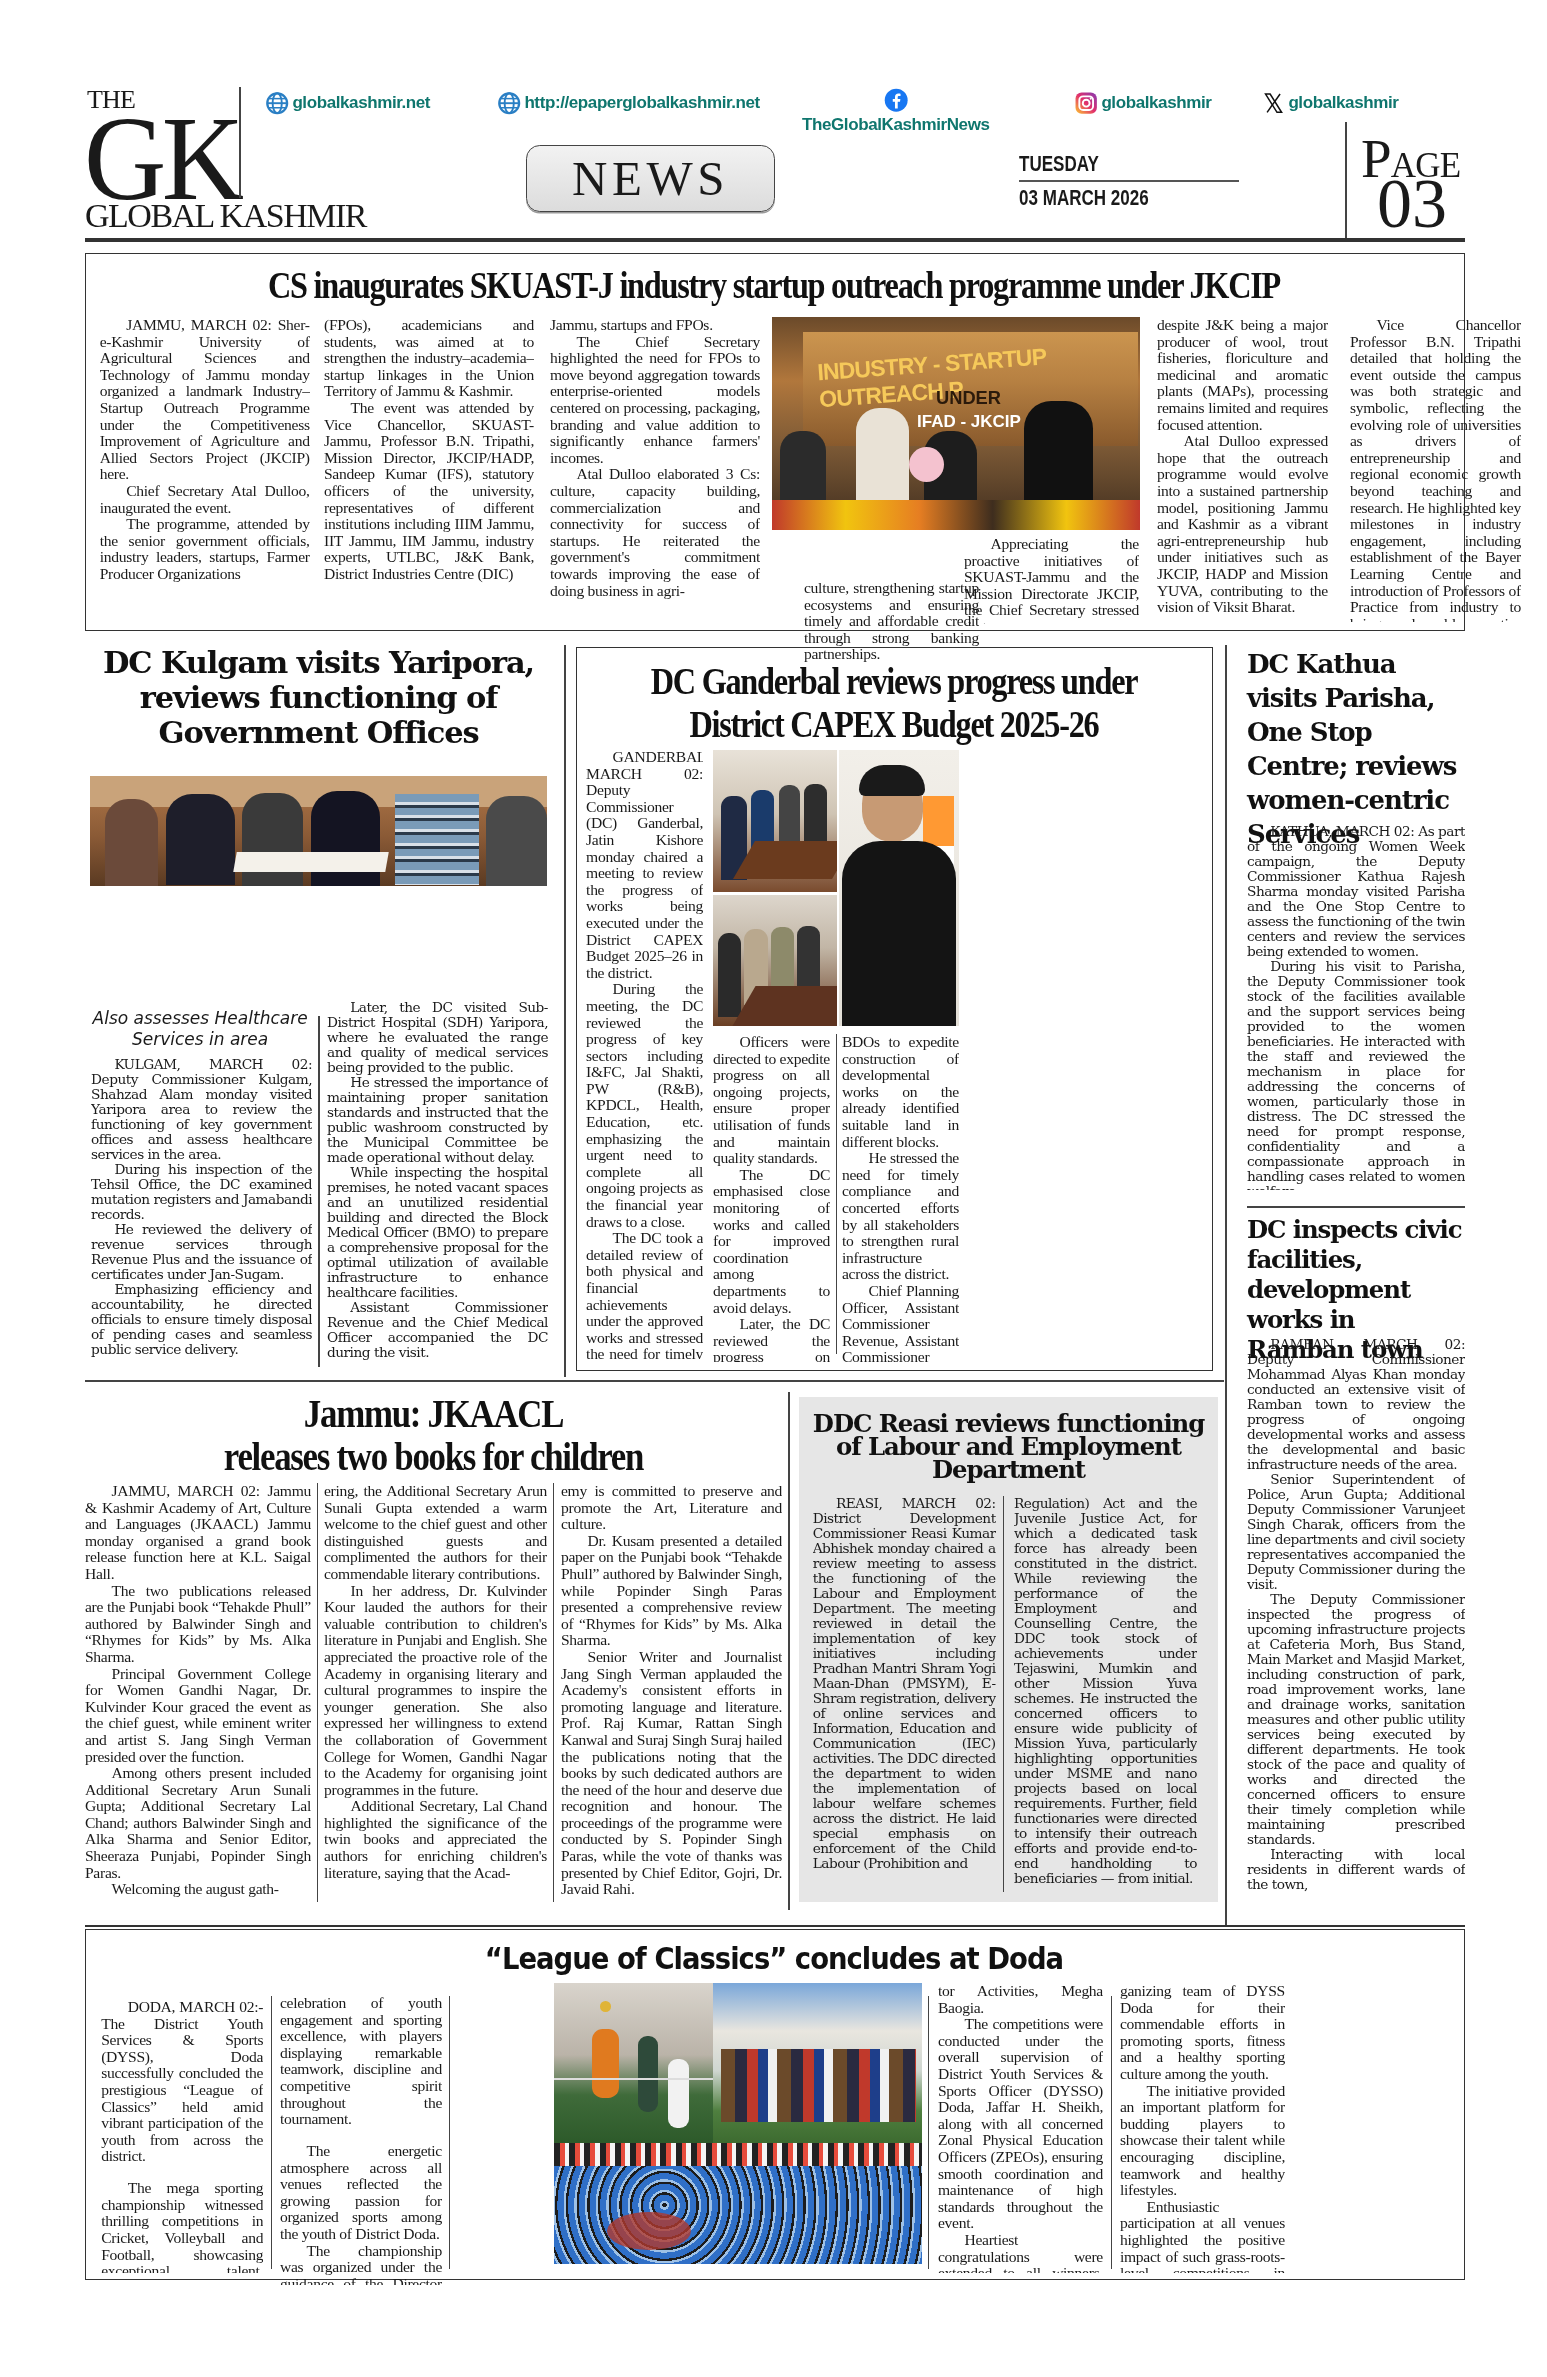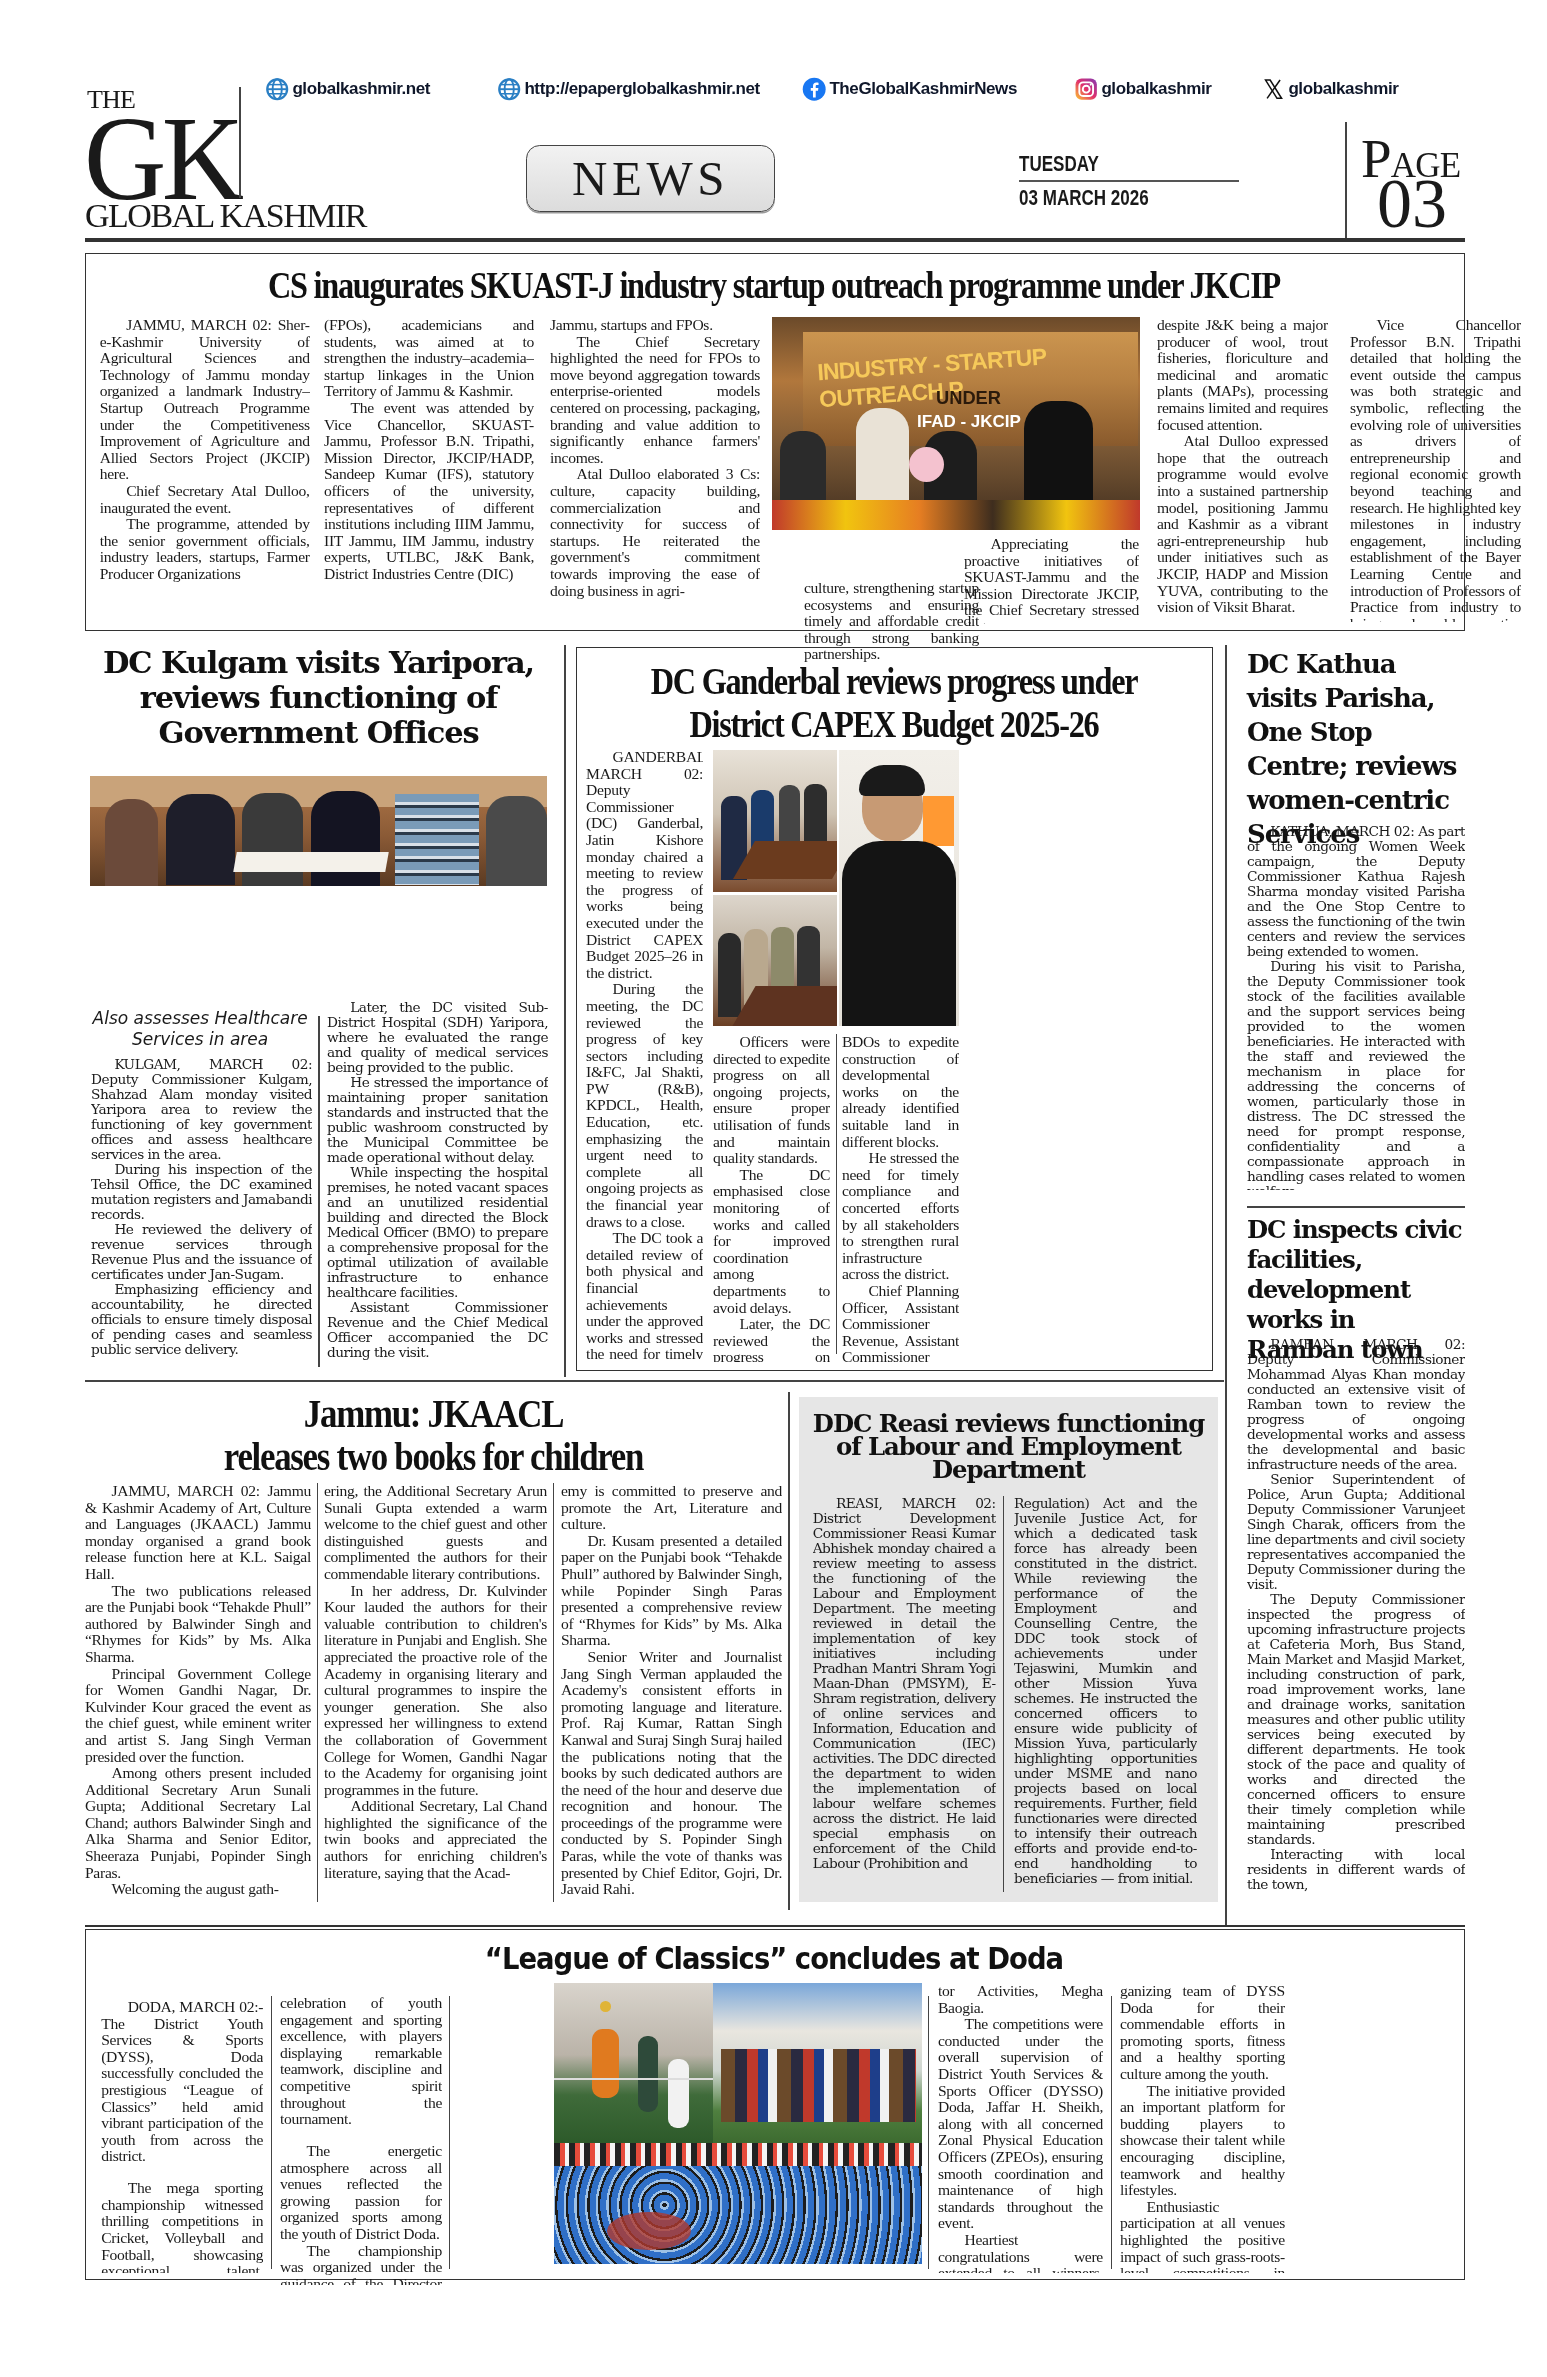--- a/index.html
+++ b/index.html
@@ -7,22 +7,22 @@
   body { position: relative; font-family: "DejaVu Serif", serif; color: #1a1a1a; }
 
   .abs { position: absolute; }
 
   
   .mast-the { left: 87px; top: 85px; font-family: "Liberation Serif", serif; font-size: 26px; letter-spacing: -0.8px; }
   .mast-gk { left: 84px; top: 99px; font-family: "Liberation Serif", serif; font-size: 114px; line-height: 114px; letter-spacing: -4.6px; transform: scaleY(1.05); transform-origin: top left; }
   .mast-name { left: 85px; top: 197px; font-family: "Liberation Serif", serif; font-size: 34px; letter-spacing: -1.5px; }
   .mast-vline { left: 239px; top: 87px; width: 1.5px; height: 111px; background: #444; }
 
-  .social { top: 74px; height: 30.5px; display: flex; align-items: center; gap: 3px;
-            font-family: "Liberation Sans", sans-serif; font-weight: bold; font-size: 17px; letter-spacing: -0.4px; color: #0f172a; }
+  .social { top: 88px; height: 30.5px; display: flex; align-items: center; gap: 3px;
+            font-family: "Liberation Sans", sans-serif; font-weight: bold; font-size: 17px; letter-spacing: -0.4px; color: #0f766e; }
   .ico { width: 24.4px; height: 24.4px; display: inline-block; flex: 0 0 auto; }
 
   .news-btn { left: 526px; top: 145px; width: 249px; height: 67px; border: 1.5px solid #444; border-radius: 13.7px;
               background: linear-gradient(#f2f2f2, #dcdcdc); display: flex; align-items: center; justify-content: center;
               font-family: "Liberation Serif", serif; font-size: 49px; letter-spacing: 4.6px; box-shadow: 0 1.5px 0 #999; }
 
   .date-day { left: 1019px; top: 152px; font-family: "Liberation Sans", sans-serif; font-weight: bold; font-size: 21.3px; transform: scaleX(0.8); transform-origin: left; }
   .date-rule { left: 1019px; top: 180px; width: 220px; height: 1.5px; background: #555; }
   .date-full { left: 1019px; top: 186px; font-family: "Liberation Sans", sans-serif; font-weight: bold; font-size: 21.3px; transform: scaleX(0.8); transform-origin: left; }
 
@@ -69,21 +69,21 @@
 <div class="abs social" style="left:497px;">
   <svg class="ico" viewBox="0 0 32 32">
       <circle cx="16" cy="16" r="13" fill="none" stroke="#2a7fc4" stroke-width="3"></circle>
       <ellipse cx="16" cy="16" rx="6" ry="13" fill="none" stroke="#2a7fc4" stroke-width="2.5"></ellipse>
       <line x1="3" y1="16" x2="29" y2="16" stroke="#2a7fc4" stroke-width="2.5"></line>
       <line x1="5" y1="10" x2="27" y2="10" stroke="#2a7fc4" stroke-width="2"></line>
       <line x1="5" y1="22" x2="27" y2="22" stroke="#2a7fc4" stroke-width="2"></line>
     </svg>
   <span>http://epaperglobalkashmir.net</span>
 </div>
-<div class="abs social" style="left:802px;">
+<div class="abs social" style="left:802px;flex-direction:column;">
   <svg class="ico" viewBox="0 0 32 32">
       <circle cx="16" cy="16" r="15" fill="#1877f2"></circle>
       <path d="M18 27 V18 h3 l0.5 -3.5 H18 v-2.2 c0 -1 0.4 -1.7 1.8 -1.7 H21.7 V7.5 c-0.4 0 -1.5 -0.2 -2.8 -0.2 c-2.8 0 -4.5 1.7 -4.5 4.7 v2.5 H11.5 V18 h2.9 v9 z" fill="#fff"></path>
     </svg>
   <span>TheGlobalKashmirNews</span>
 </div>
 <div class="abs social" style="left:1074px;">
   <svg class="ico" viewBox="0 0 32 32">
       <defs>
         <linearGradient id="ig" x1="0" y1="1" x2="1" y2="0">

